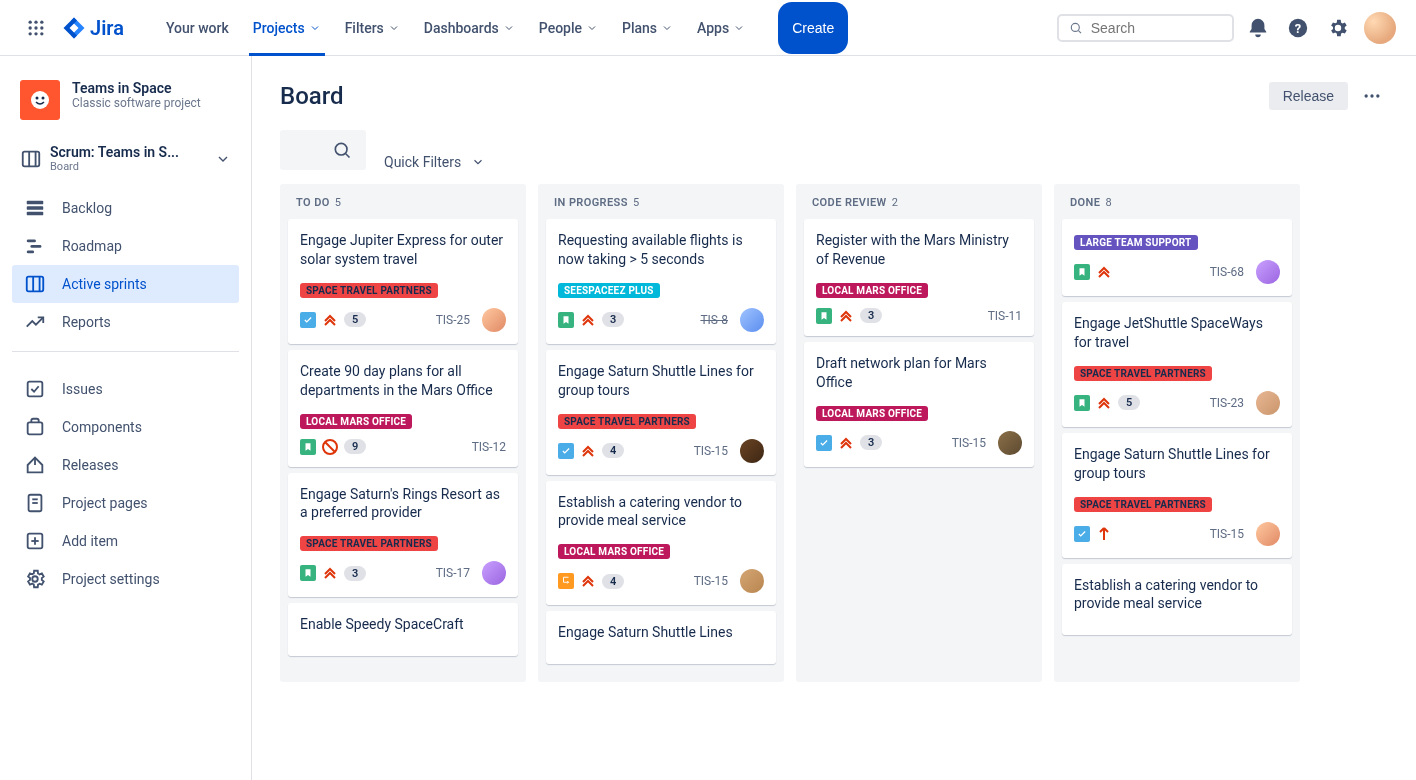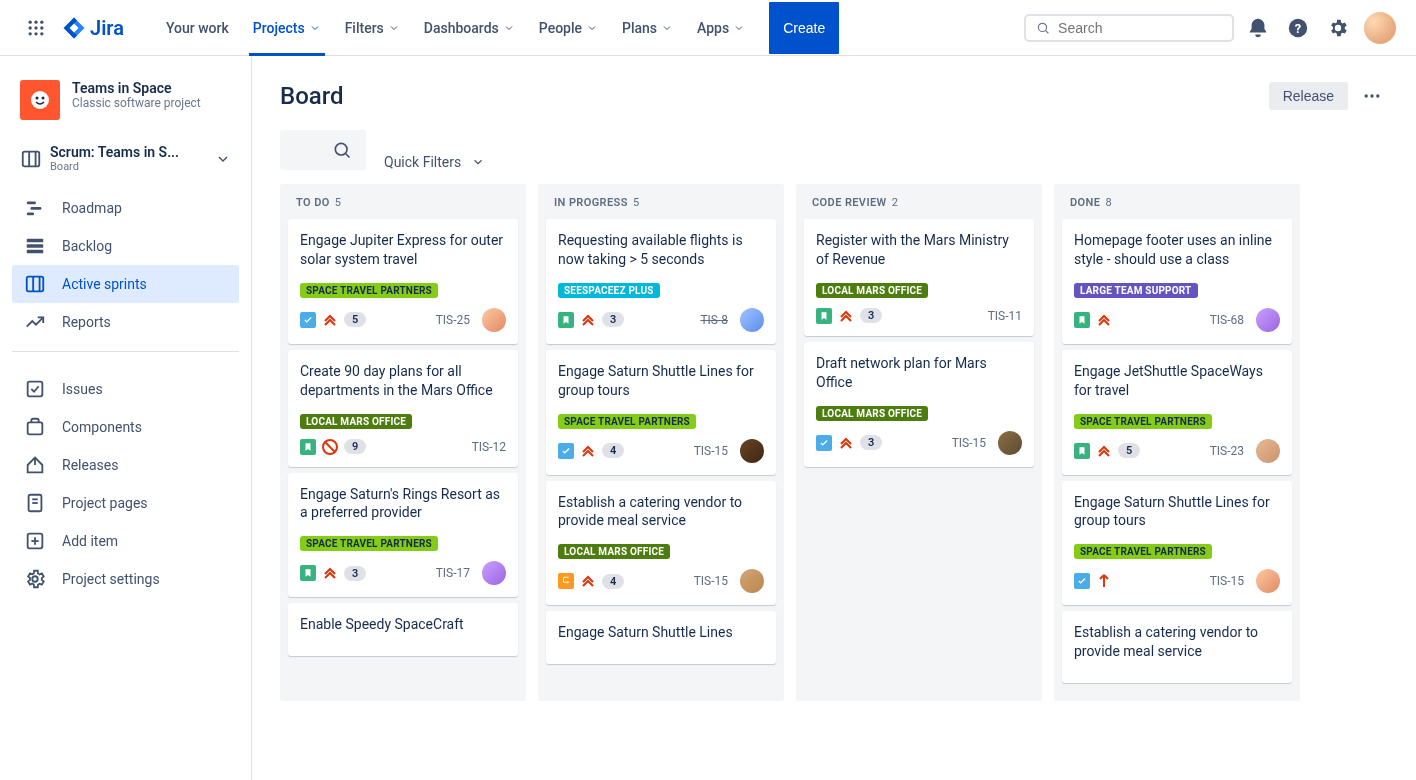--- a/index.html
+++ b/index.html
@@ -42,27 +42,27 @@
   display:flex; align-items:center; gap:4px;
   height:56px;
   position:relative;
 }
 .nav-item.active { color:#0052cc; }
 .nav-item.active::after{
   content:""; position:absolute; bottom:0; left:6px; right:6px; height:3px; background:#0052cc;
 }
 .create-btn{
   background:#0052cc; color:#fff; border:none; padding:18px 14px;
-  border-radius:1px; font-size:14px; font-weight:500; margin-left:10px; cursor:pointer;
+  border-radius:14px; font-size:14px; font-weight:500; margin-left:19px; cursor:pointer;
 }
 .nav-spacer{flex:1;}
 .search-box{
   display:flex; align-items:center; gap:8px;
   border:2px solid #dfe1e6; border-radius:5px;
-  padding:4px 10px; width:210px; color:#6b778c;
+  padding:4px 10px; width:177px; color:#6b778c;
 }
 .search-box input{border:none; outline:none; font-size:14px; width:100%; color:#42526e;}
 .nav-icon{
   width:32px;height:32px; display:flex; align-items:center; justify-content:center;
   color:#42526e; cursor:pointer; border-radius:50%; margin-left:4px;
 }
 .avatar{
   width:32px;height:32px;border-radius:50%;
   background: radial-gradient(circle at 30% 30%, #ffd9b3 0%, #e6a87c 70%);
   margin-left:6px; cursor:pointer;
@@ -132,23 +132,23 @@
 .card{
   background:#fff; border-radius:3px; padding:12px; margin-bottom:6px;
   box-shadow:0 1px 1px rgba(9,30,66,0.2); cursor:pointer;
 }
 .card-title{font-size:14px; color:#172b4d; margin-bottom:10px; line-height:1.35;}
 .tag{
   display:inline-block; font-size:10px; font-weight:700; padding:2px 6px;
   border-radius:3px; color:#fff; text-transform:uppercase; letter-spacing:0.2px;
   margin-bottom:10px;
 }
-.tag-yellow{background:#84cc16; color:#172b4d;text-align:center;}
+.tag-yellow{background:#ef4444; color:#172b4d;text-align:center;}
 .tag-teal{background:#00b8d9;}
-.tag-orange{background:#4d7c0f;}
+.tag-orange{background:#be185d;}
 .tag-purple{background:#6554c0;}
 .card-footer{display:flex; align-items:center; gap:6px;}
 .type-icon{
   width:16px; height:16px; border-radius:2px; display:flex;
   align-items:center; justify-content:center; font-size:10px; color:#fff; font-weight:bold;
 }
 .type-task{background:#4bade8;}
 .type-story{background:#36b37e;}
 .type-sub{background:#ff991f;}
 .prio-icon{width:16px;height:16px;display:flex;align-items:center;justify-content:center;}
@@ -277,33 +277,33 @@
         <div class="title">Scrum: Teams in S...</div>
         <div class="sub">Board</div>
       </div>
       <svg class="board-chev" width="16" height="16" viewBox="0 0 24 24" fill="none" stroke="#42526e" stroke-width="2">
           <polyline points="6 9 12 15 18 9"></polyline>
         </svg>
     </div>
     <div class="side-section" id="side-items1">
         <div class="side-item">
           <svg viewBox="0 0 24 24" fill="currentColor">
+            <rect x="3" y="4" width="18" height="4" rx="1"></rect>
+            <rect x="3" y="10" width="18" height="4" rx="1"></rect>
+            <rect x="3" y="16" width="18" height="4" rx="1"></rect>
+          </svg>
+          <span>Backlog</span>
+        </div>
+        <div class="side-item">
+          <svg viewBox="0 0 24 24" fill="currentColor">
             <rect x="3" y="5" width="10" height="3" rx="1.5"></rect>
             <rect x="7" y="11" width="12" height="3" rx="1.5"></rect>
             <rect x="3" y="17" width="8" height="3" rx="1.5"></rect>
           </svg>
           <span>Roadmap</span>
-        </div>
-        <div class="side-item">
-          <svg viewBox="0 0 24 24" fill="currentColor">
-            <rect x="3" y="4" width="18" height="4" rx="1"></rect>
-            <rect x="3" y="10" width="18" height="4" rx="1"></rect>
-            <rect x="3" y="16" width="18" height="4" rx="1"></rect>
-          </svg>
-          <span>Backlog</span>
         </div>
         <div class="side-item active">
           <svg viewBox="0 0 24 24" fill="currentColor">
             <rect x="3" y="4" width="18" height="16" rx="2" fill="none" stroke="currentColor" stroke-width="2"></rect>
             <line x1="10" y1="4" x2="10" y2="20" stroke="currentColor" stroke-width="2"></line>
             <line x1="17" y1="4" x2="17" y2="20" stroke="currentColor" stroke-width="2"></line>
           </svg>
           <span>Active sprints</span>
         </div>
         <div class="side-item">
@@ -507,21 +507,21 @@
                 <path d="M3 9 L8 4 L13 9" stroke="#de350b" stroke-width="2" fill="none"></path>
                 <path d="M3 13 L8 8 L13 13" stroke="#de350b" stroke-width="2" fill="none"></path>
               </svg>
               <span class="est">3</span>
               <span class="card-key">TIS-15</span>
               <div class="mini-avatar av6"></div>
             </div></div>
         </div>
         <div class="col">
           <div class="col-header">DONE <span class="count">8</span></div>
-          <div class="card"><div class="card-title">Homepage footer uses an inline style - should use a class</div><span class="tag tag-purple">LARGE TEAM SUPPORT</span><div class="card-footer">
+          <div class="card"><span class="tag tag-purple">LARGE TEAM SUPPORT</span><div class="card-footer">
               <div class="type-icon type-story">
                 <svg width="10" height="10" viewBox="0 0 16 16">
                   <path d="M4 2h8v12l-4-3-4 3z" fill="#fff"></path>
                 </svg>
               </div>
               <svg class="prio-icon" viewBox="0 0 16 16">
                 <path d="M3 9 L8 4 L13 9" stroke="#de350b" stroke-width="2" fill="none"></path>
                 <path d="M3 13 L8 8 L13 13" stroke="#de350b" stroke-width="2" fill="none"></path>
               </svg>
               <span class="card-key">TIS-68</span>

